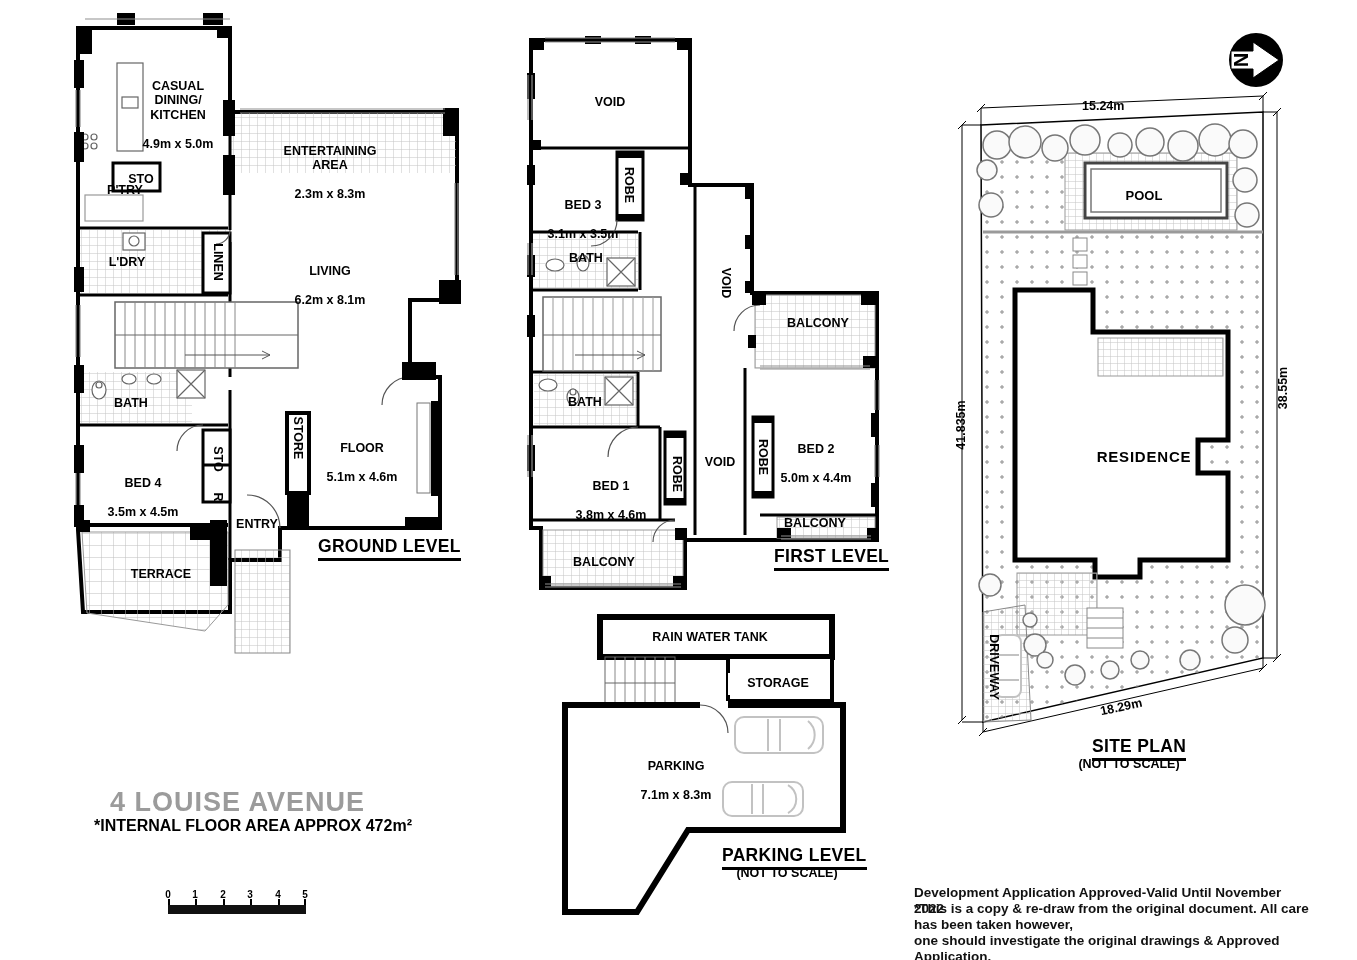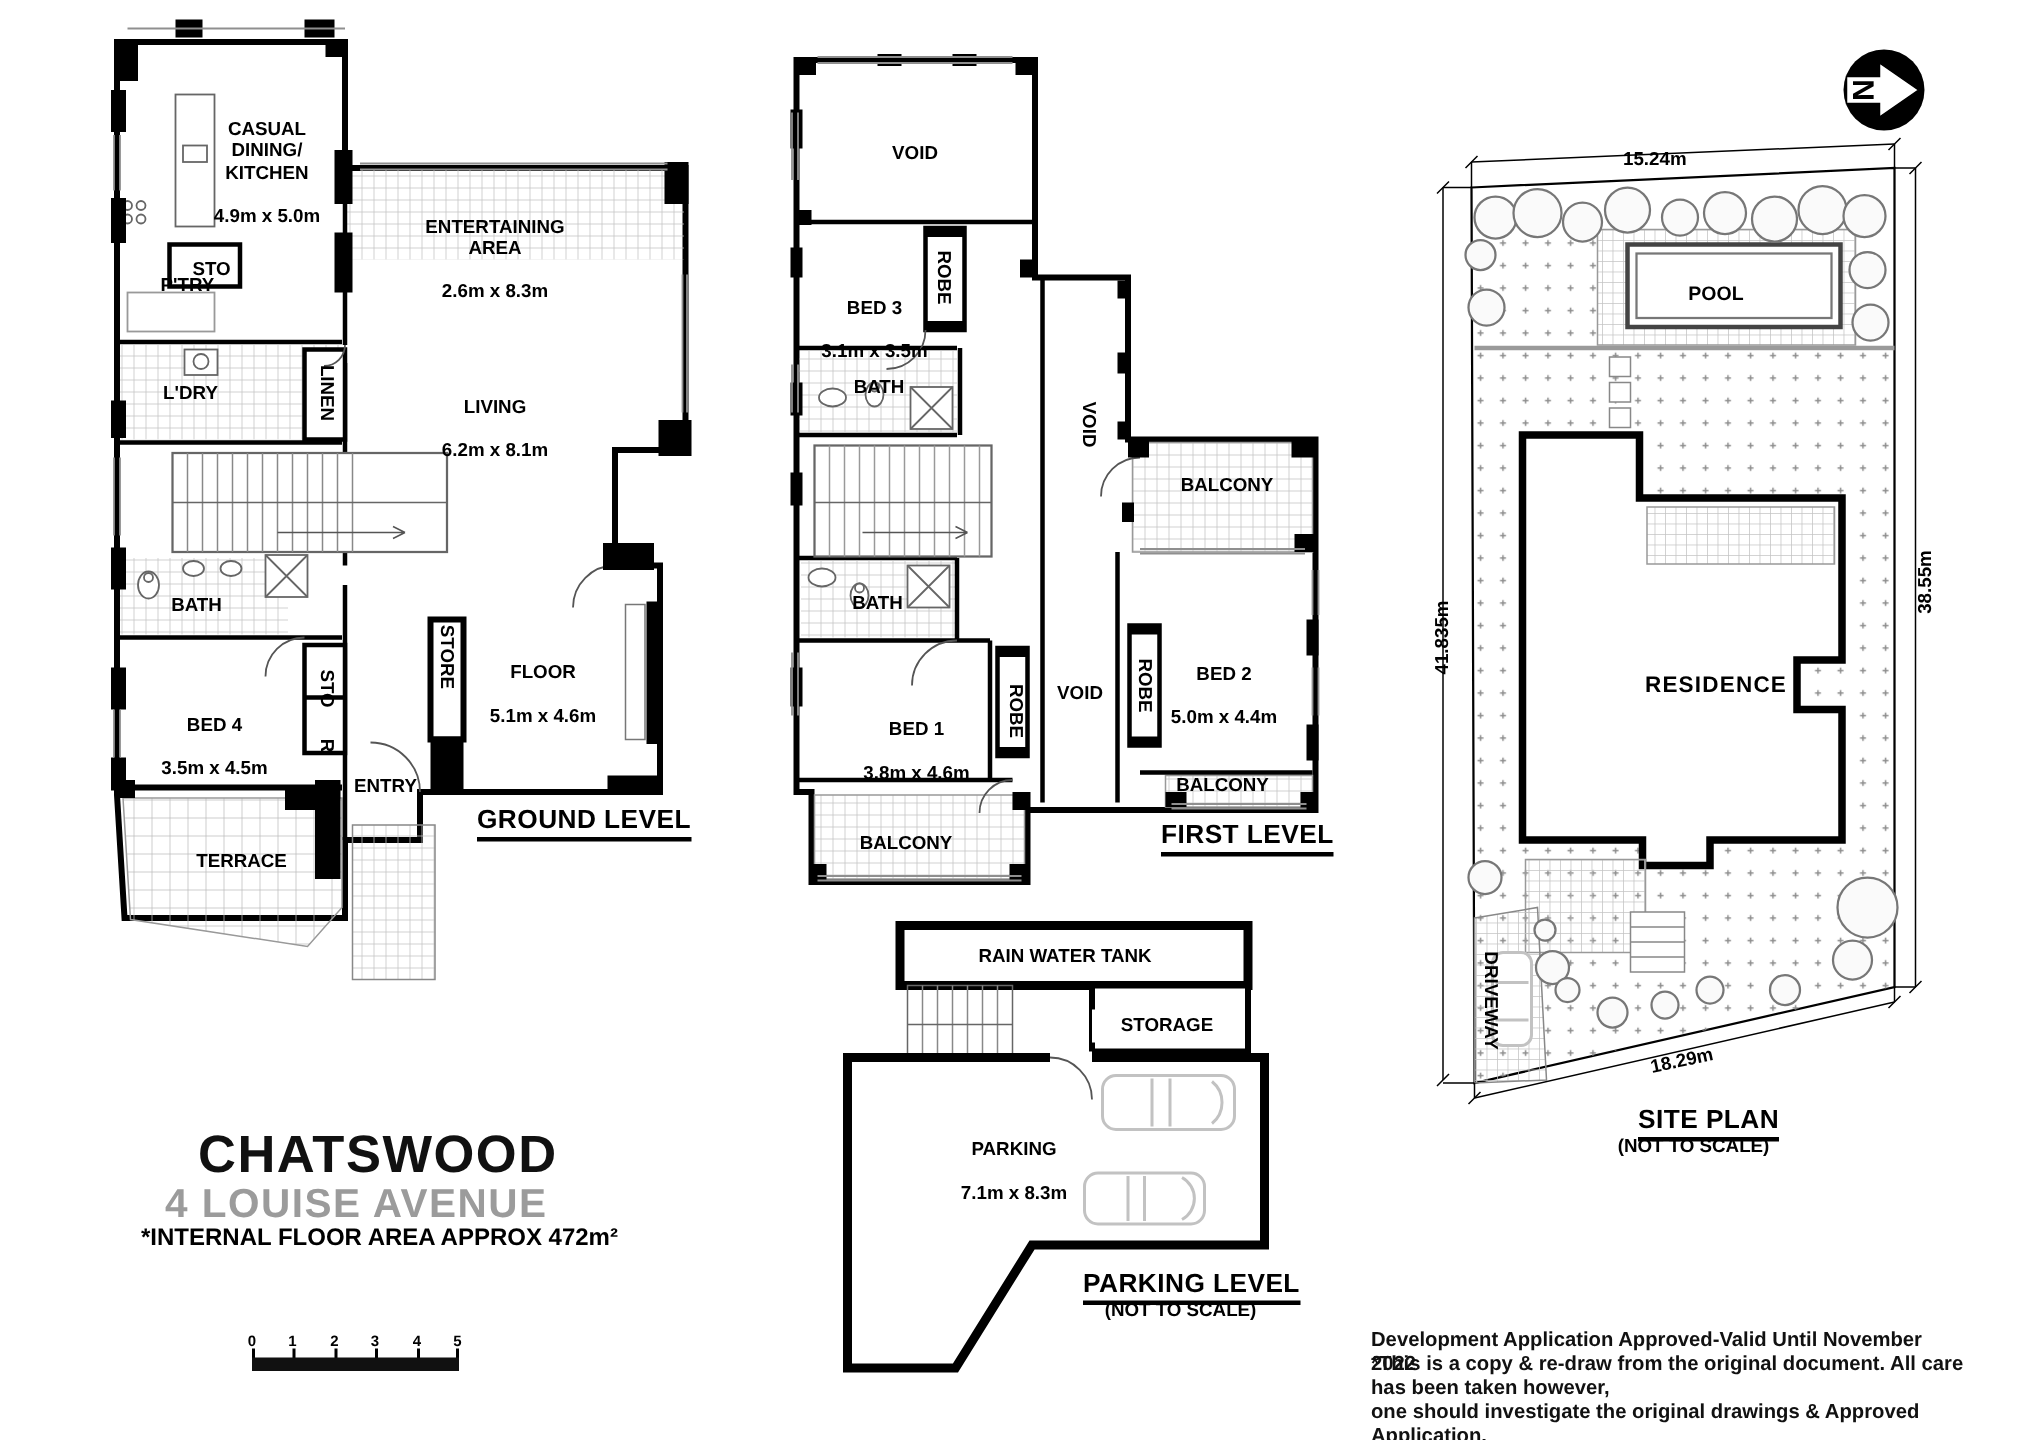--- a/index.html
+++ b/index.html
@@ -342,21 +342,21 @@
 
   <div class="rlab" style="left:128px;top:64px;width:100px">
     <div>CASUAL
 DINING/
 KITCHEN</div>
     <div class="dims">4.9m x 5.0m</div>
   </div>
   <div class="rlab" style="left:266px;top:129px;width:128px">
     <div>ENTERTAINING
 AREA</div>
-    <div class="dims">2.6m x 8.3m</div>
+    <div class="dims">2.3m x 8.3m</div>
   </div>
   <div class="rlab" style="left:116px;top:172px;width:50px">STO</div>
   <div class="rlab" style="left:95px;top:183px;width:60px">P'TRY</div>
   <div class="vlab" style="left:218px;top:262px">LINEN</div>
   <div class="rlab" style="left:280px;top:249px;width:100px">
     <div>LIVING</div>
     <div class="dims">6.2m x 8.1m</div>
   </div>
   <div class="rlab" style="left:92px;top:255px;width:70px">L'DRY</div>
   <div class="rlab" style="left:96px;top:396px;width:70px">BATH</div>
@@ -412,21 +412,20 @@
   <div class="rlab" style="left:1114px;top:189px;width:60px;font-size:13px">POOL</div>
   <div class="rlab" style="left:1084px;top:450px;width:120px;font-size:15px;letter-spacing:.8px">RESIDENCE</div>
   <div class="vlab" style="left:994px;top:667px">DRIVEWAY</div>
   <div class="dimlab" style="left:1082px;top:99px;width:62px;text-align:left">15.24m</div>
   <div class="vlabu" style="left:961px;top:425px">41.835m</div>
   <div class="vlabu" style="left:1283px;top:388px">38.55m</div>
   <div class="dimlab" style="left:1100px;top:700px;transform:rotate(-12deg)">18.29m</div>
   <div class="ptitle" style="left:1092px;top:736px">SITE PLAN</div>
   <div class="psub" style="left:1076px;top:757px;width:106px">(NOT TO SCALE)</div>
 
-  <div id="suburb">CHATSWOOD</div>
   <div id="address">4 LOUISE AVENUE</div>
   <div id="areanote">*INTERNAL FLOOR AREA APPROX 472m²</div>
 
   <div>
     <span class="scale-num" style="left:158px;top:889px">0</span>
     <span class="scale-num" style="left:185px;top:889px">1</span>
     <span class="scale-num" style="left:213px;top:889px">2</span>
     <span class="scale-num" style="left:240px;top:889px">3</span>
     <span class="scale-num" style="left:268px;top:889px">4</span>
     <span class="scale-num" style="left:295px;top:889px">5</span>

